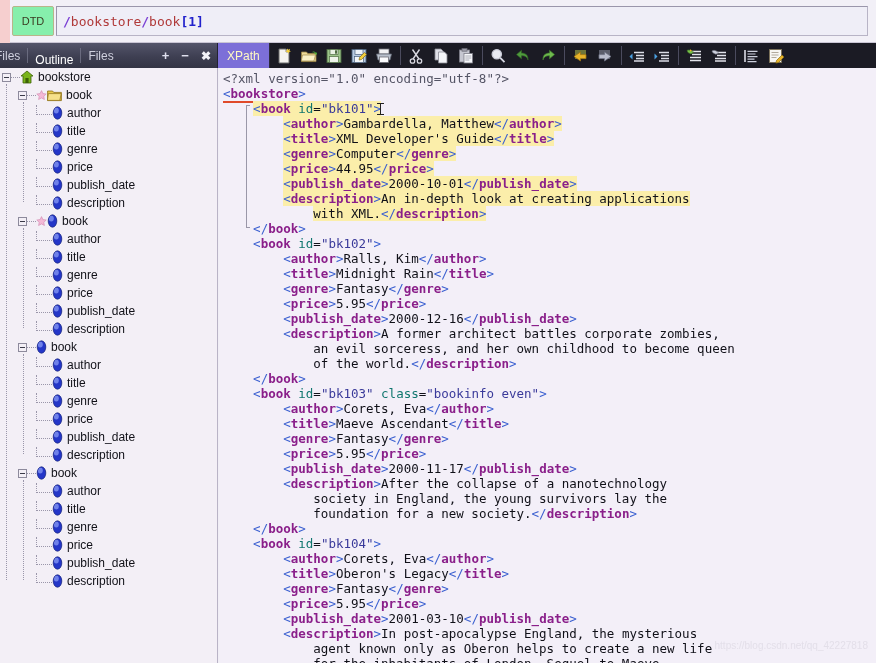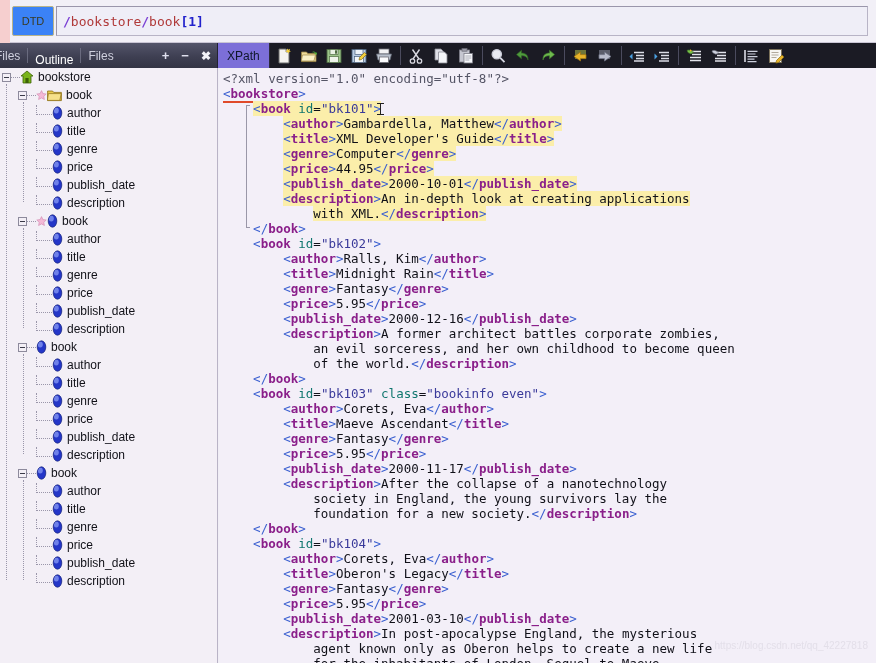--- a/index.html
+++ b/index.html
@@ -43,21 +43,21 @@
   .left-strip {
     position: absolute;
     left: 0; top: 0;
     width: 10px; height: 43px;
     background: #f6cfcf;
   }
   .dtd-btn {
     position: absolute;
     left: 12px; top: 6px;
     width: 42px; height: 30px;
-    background: #3b82f6;
+    background: #86efac;
     border: 1px solid #b9b48a;
     border-radius: 2px;
     color: #3a3a20;
     font-size: 11px;
     font-family: "Liberation Sans", sans-serif;
     display: flex; align-items: center; justify-content: center;
     cursor: pointer;
   }
   .xpath-input {
     position: absolute;
@@ -120,21 +120,21 @@
     font-size: 13px;
     font-family: "Liberation Sans", sans-serif;
     padding: 0 6px;
     cursor: pointer;
     font-weight: bold;
   }
   .ptool.close { color: #f2f2f8; font-size: 12px; }
 
   .xpath-chip {
     background: #7c6fd8;
-    color: #0f172a;
+    color: #fef9c3;
     font-size: 12px;
     font-family: "Liberation Sans", sans-serif;
     display: flex; align-items: center;
     padding: 0 9px;
     cursor: pointer;
     border-right: 1px solid #2b2b3a;
   }
 
   .tb-icons {
     flex: 1;

